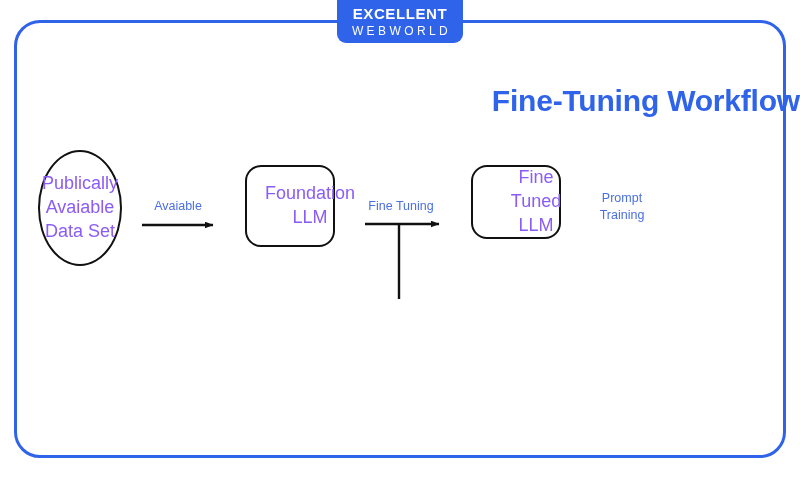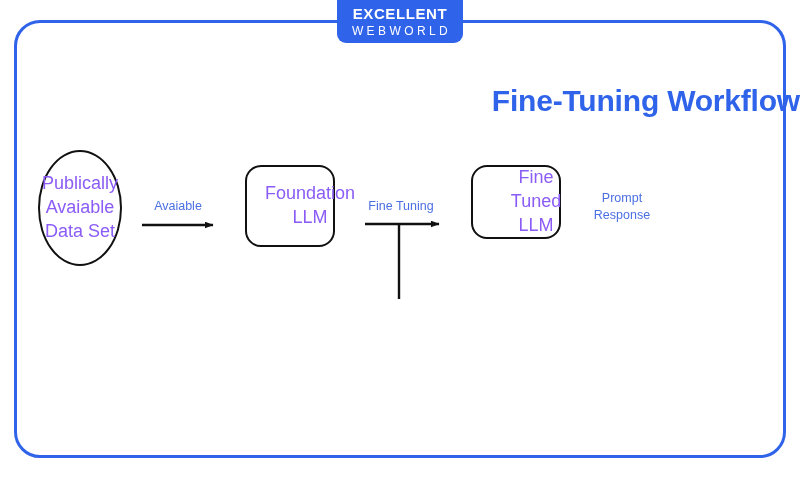--- a/index.html
+++ b/index.html
@@ -200,15 +200,15 @@
 LLM</span>
   </div>
 
 
 
   <div class="edge-label" id="label-training">Avaiable</div>
 
   <div class="edge-label" id="label-fine-tuning">Fine Tuning</div>
 
   <div class="edge-label" id="label-prompt-response">Prompt
-Response</div>
+Training</div>
 
 </div>
 
 </body></html>

